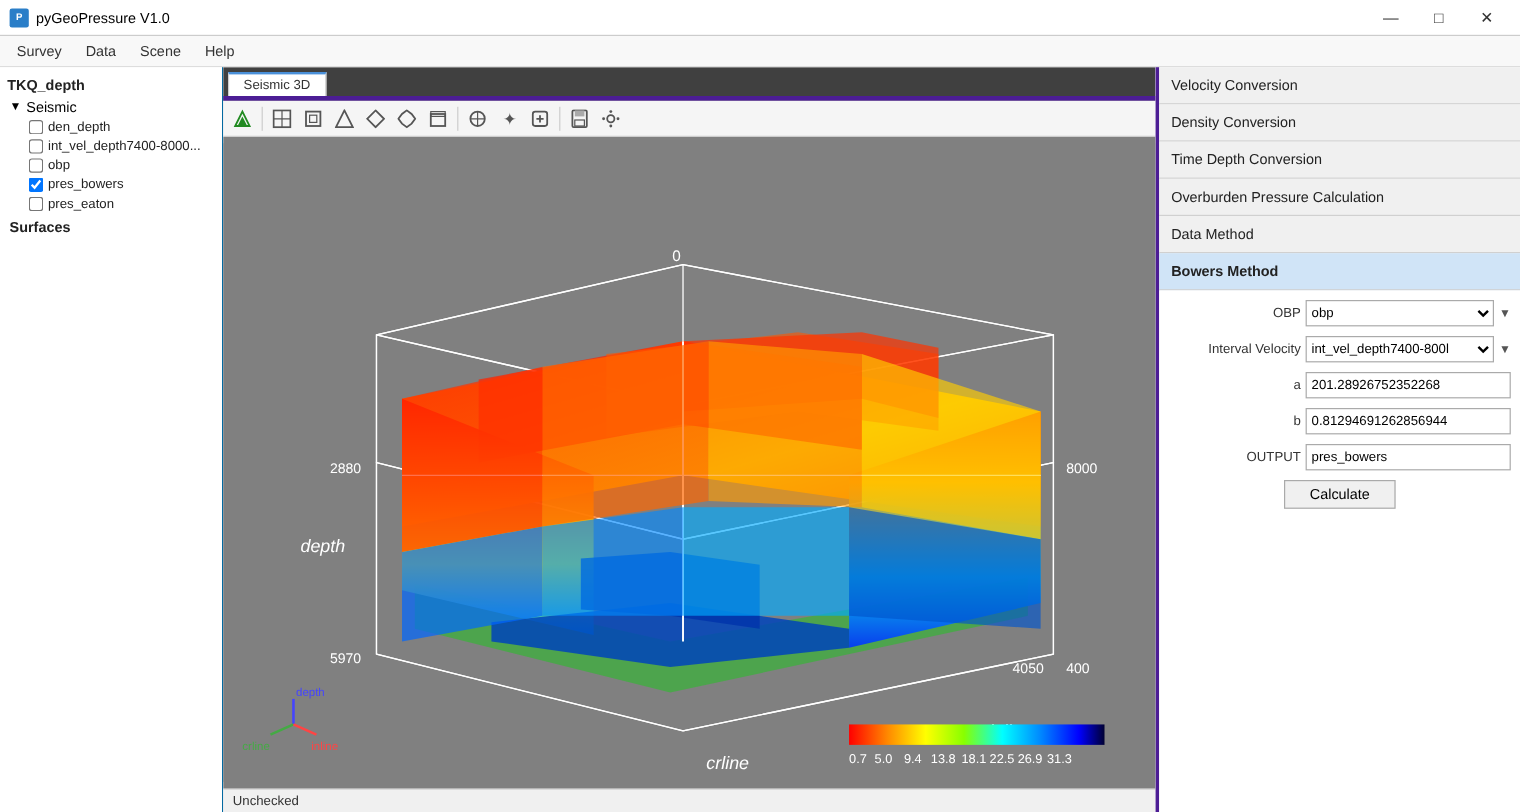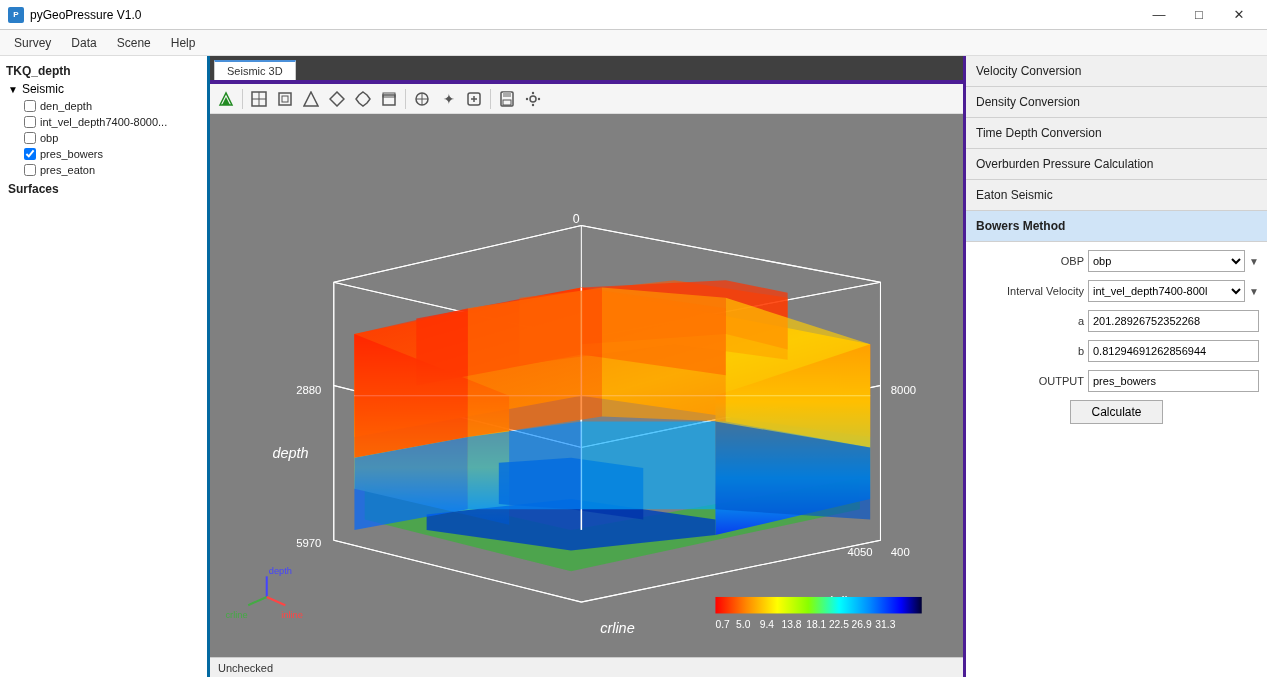--- a/index.html
+++ b/index.html
@@ -30,23 +30,23 @@
       padding: 0 4px;
       border-bottom: 1px solid #ddd;
     }
     .menu-item { padding: 3px 10px; cursor: pointer; font-size: 12px; color: #333; }
 
     
     #main { display: flex; height: calc(677px - 56px); }
 
     
     #left-panel {
-      width: 210px;
+      width: 186px;
       background: white;
-      border-right: 3px solid #0369a1;
+      border-right: 1px solid #0369a1;
       padding: 6px 4px;
       overflow-y: auto;
       flex-shrink: 0;
     }
     .tree-root { font-size: 12px; font-weight: bold; color: #222; padding: 2px 2px; }
     .tree-parent { display: flex; align-items: center; gap: 4px; padding: 2px 4px; }
     .tree-arrow { font-size: 10px; cursor: pointer; }
     .tree-children { padding-left: 18px; }
     .tree-item { display: flex; align-items: center; gap: 4px; padding: 2px 2px; font-size: 11px; }
     .tree-item input[type=checkbox] { width: 12px; height: 12px; margin: 0; }
@@ -453,21 +453,21 @@
     <div id="statusbar">
       <span>Unchecked</span>
     </div>
   </div>
 
   <div id="right-panel">
     <div class="panel-section">Velocity Conversion</div>
     <div class="panel-section">Density Conversion</div>
     <div class="panel-section">Time Depth Conversion</div>
     <div class="panel-section">Overburden Pressure Calculation</div>
-    <div class="panel-section">Eaton Seismic</div>
+    <div class="panel-section">Data Method</div>
     <div class="panel-section active">Bowers Method</div>
 
     <div class="panel-content">
       <div class="form-row">
         <span class="form-label" style="width:110px;">OBP</span>
         <select class="form-select">
           <option>obp</option>
         </select>
         <span style="font-size:10px; color:#555;">▼</span>
       </div>

